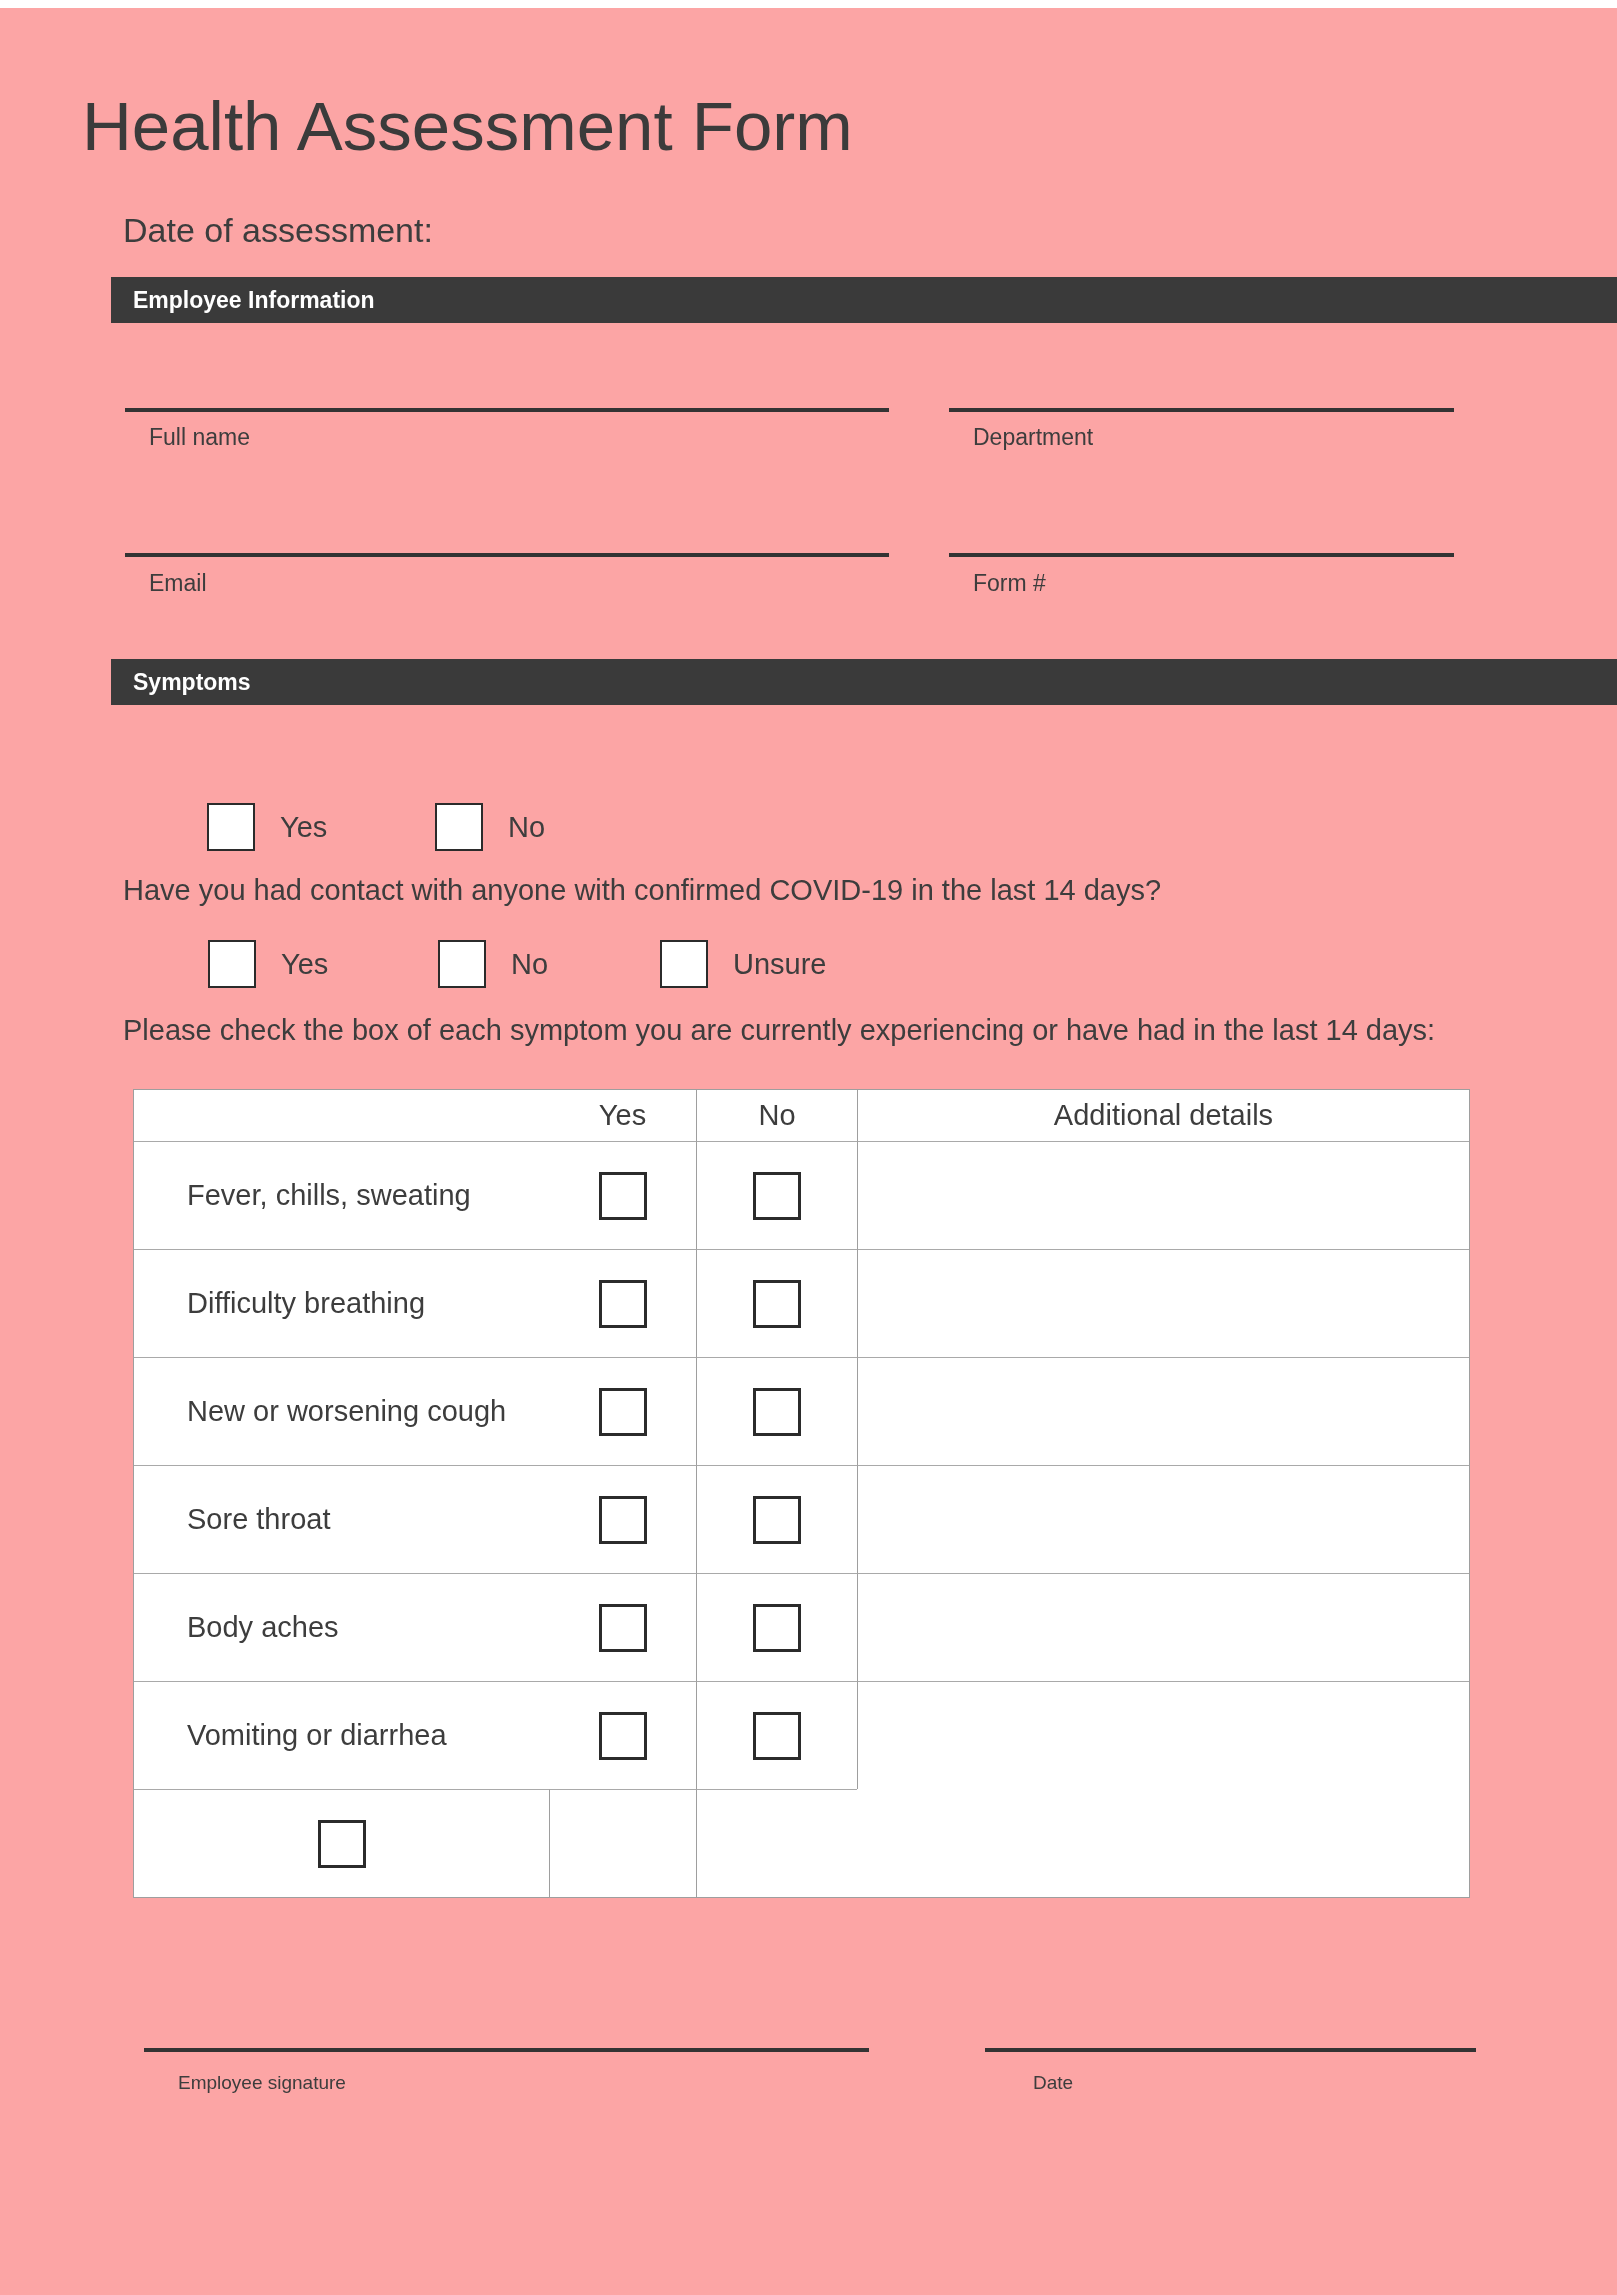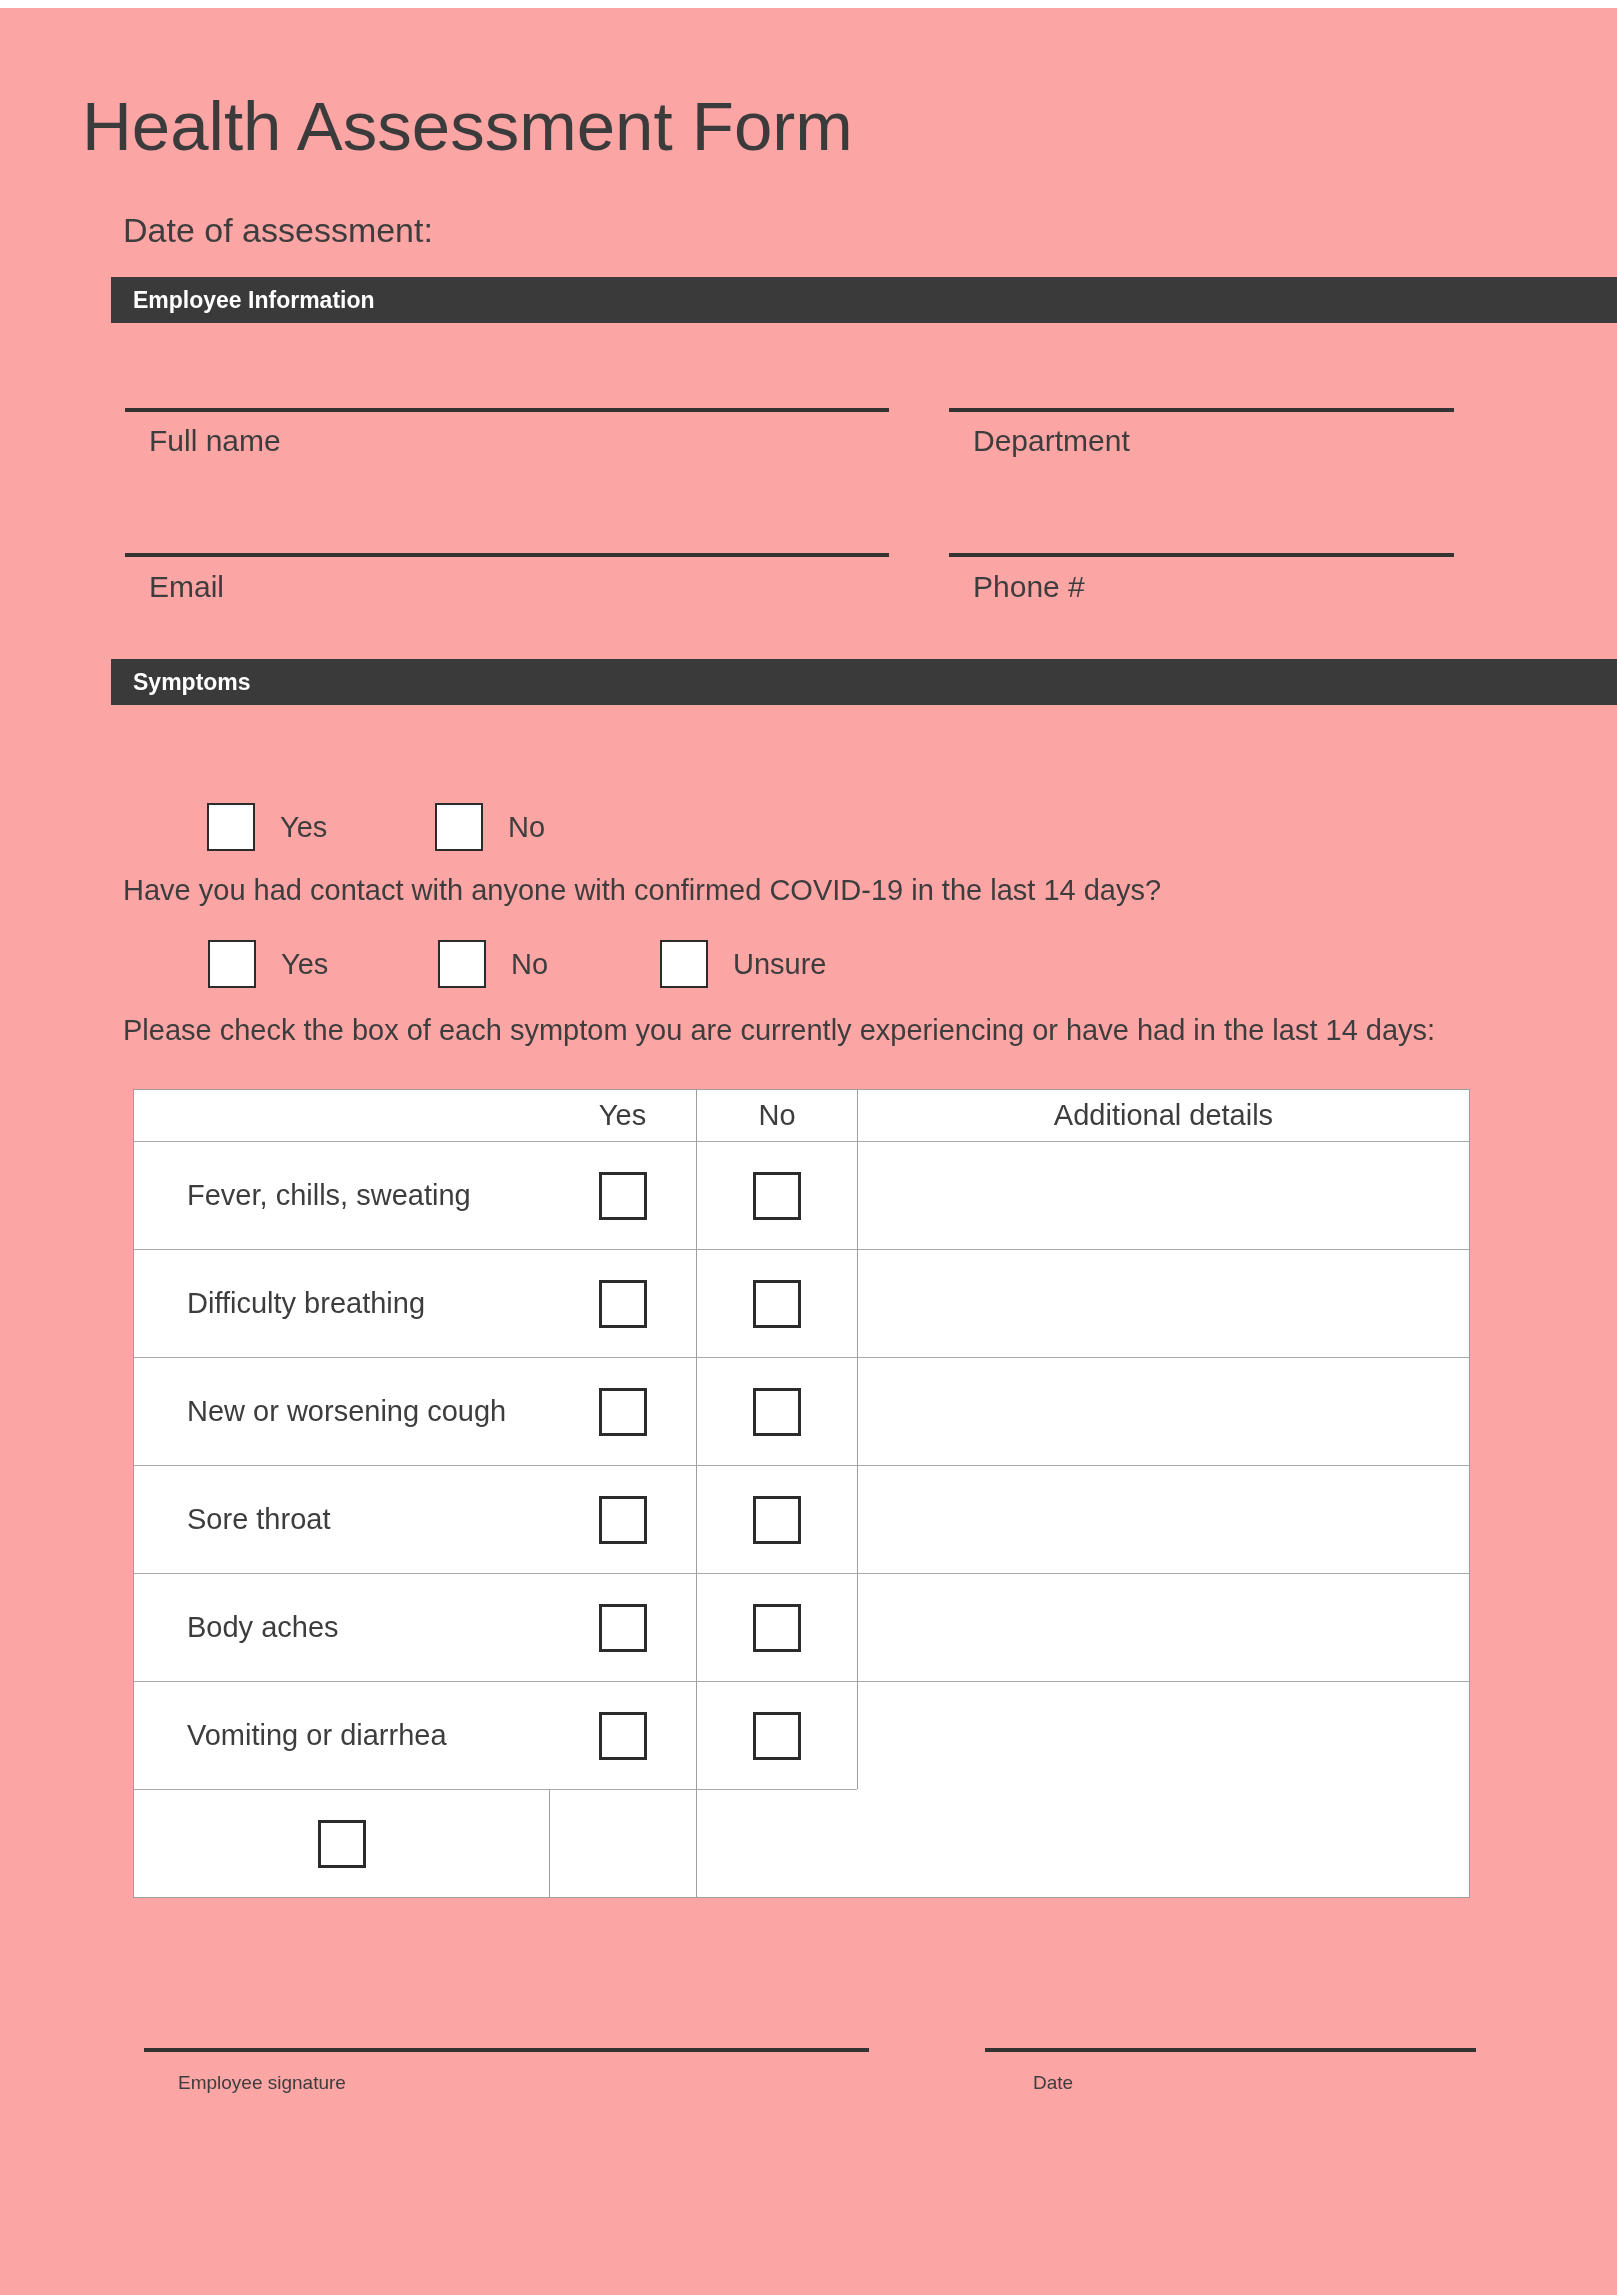--- a/index.html
+++ b/index.html
@@ -14,21 +14,21 @@
   }
   .date-label { position:absolute; left:123px; top:205px; font-size:34px; line-height:1; }
   .bar {
     position:absolute; left:111px; width:1524px; height:46px;
     background:#3a3a3a; color:#ffffff; display:flex; align-items:center;
     padding-left:22px; box-sizing:border-box; font-size:23px; font-weight:700;
   }
   .bar-employee { top:269px; }
   .bar-symptoms { top:651px; }
   .fline { position:absolute; height:3.8px; background:#333333; }
-  .flabel { position:absolute; font-size:30px; line-height:1; }
+  .flabel { position:absolute; font-size:23px; line-height:1; }
   .question { position:absolute; font-size:29px; line-height:1; white-space:nowrap; }
   .cb-pair { position:absolute; display:flex; align-items:center; height:48px; }
   .cb {
     display:block; box-sizing:border-box; width:48px; height:48px;
     border:3.8px solid #2b2b2b; background:#ffffff; flex:0 0 auto;
   }
   .cb-sm { border-width:2.9px; }
   .cb-label { margin-left:25px; font-size:29px; line-height:1; }
   .sym-table {
     position:absolute; left:133px; top:1081px;
@@ -58,21 +58,21 @@
   </div>
 
   <div class="fline" style="left:125px; top:400px; width:764px;"></div>
   <div class="fline" style="left:949px; top:400px; width:505px;"></div>
   <div class="flabel" style="left:149px; top:418px;">Full name</div>
   <div class="flabel" style="left:973px; top:418px;">Department</div>
 
   <div class="fline" style="left:125px; top:545px; width:764px;"></div>
   <div class="fline" style="left:949px; top:545px; width:505px;"></div>
   <div class="flabel" style="left:149px; top:564px;">Email</div>
-  <div class="flabel" style="left:973px; top:564px;">Phone #</div>
+  <div class="flabel" style="left:973px; top:564px;">Form #</div>
 
   <div class="bar bar-symptoms">
     <span>Symptoms</span>
   </div>
 
 
   <div class="cb-pair" style="left:207px; top:795px;">
     <span class="cb cb-sm"></span>
     <span class="cb-label">Yes</span>
   </div>

